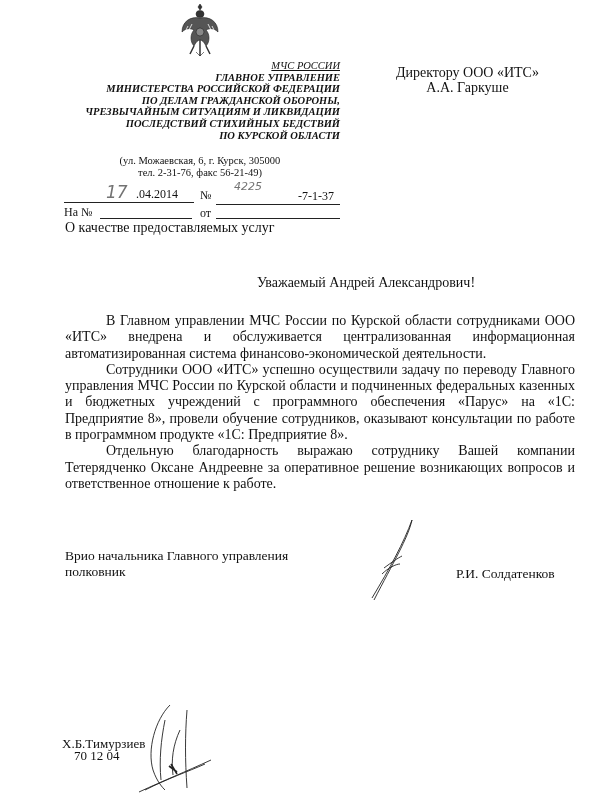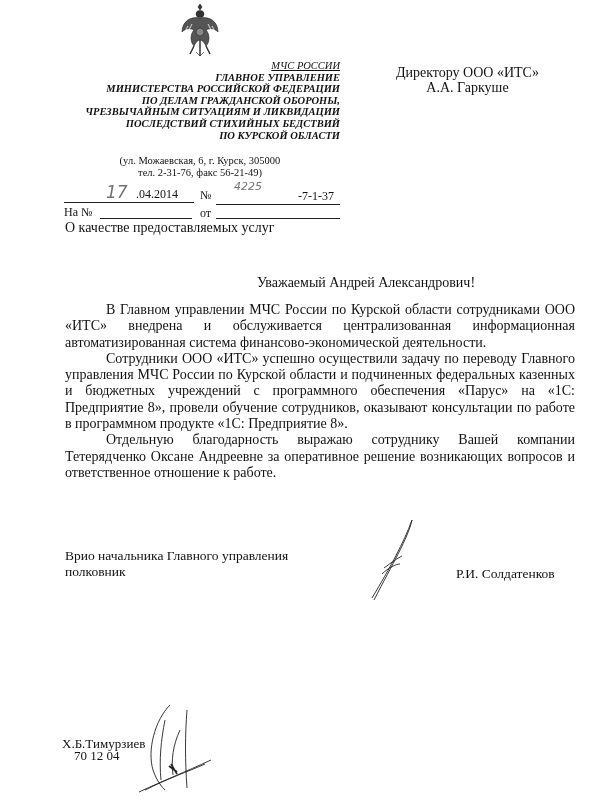--- a/index.html
+++ b/index.html
@@ -10,21 +10,21 @@
   .hdr { left:60px; top:60px; width:280px; text-align:right; line-height:11.6px;font-style:italic; }
   .hdr .org { font-size:10.5px; text-decoration:underline; font-weight:normal; }
   .hdr .bold { font-size:10.5px; font-weight:bold; white-space:nowrap; }
   .addr { left:60px; top:155px; width:280px; text-align:center; font-size:10.5px; line-height:11.5px; }
   .reg { font-size:12px; }
   .line { border-bottom:1px solid #222; }
   .hand { font-family:"DejaVu Sans", sans-serif; font-style:italic; color:#737373; font-weight:lighter; }
   .recip { left:396px; top:65px; font-size:14px; line-height:15px; text-align:center; }
   .subject { left:65px; top:220px; font-size:14px; }
   .greet { left:213px; top:275px; font-size:14px;margin-left:44px; }
-  .body { left:65px; top:302px; width:510px; font-size:14px; line-height:16.3px; text-align:justify; }
+  .body { left:65px; top:313px; width:510px; font-size:14px; line-height:16.3px; text-align:justify; }
   .body p { margin:0; text-indent:41px; }
   .sig-left { left:65px; top:548px; font-size:13.5px; line-height:16px; }
   .sig-right { left:456px; top:566px; font-size:13.5px; }
   .exec { left:62px; top:738px; font-size:13px; line-height:12px; }
 </style>
 </head>
 <body>
 
 <svg class="abs emblem" viewBox="0 0 44 58">
   <g fill="#333" stroke="#222" stroke-width="0.6">

